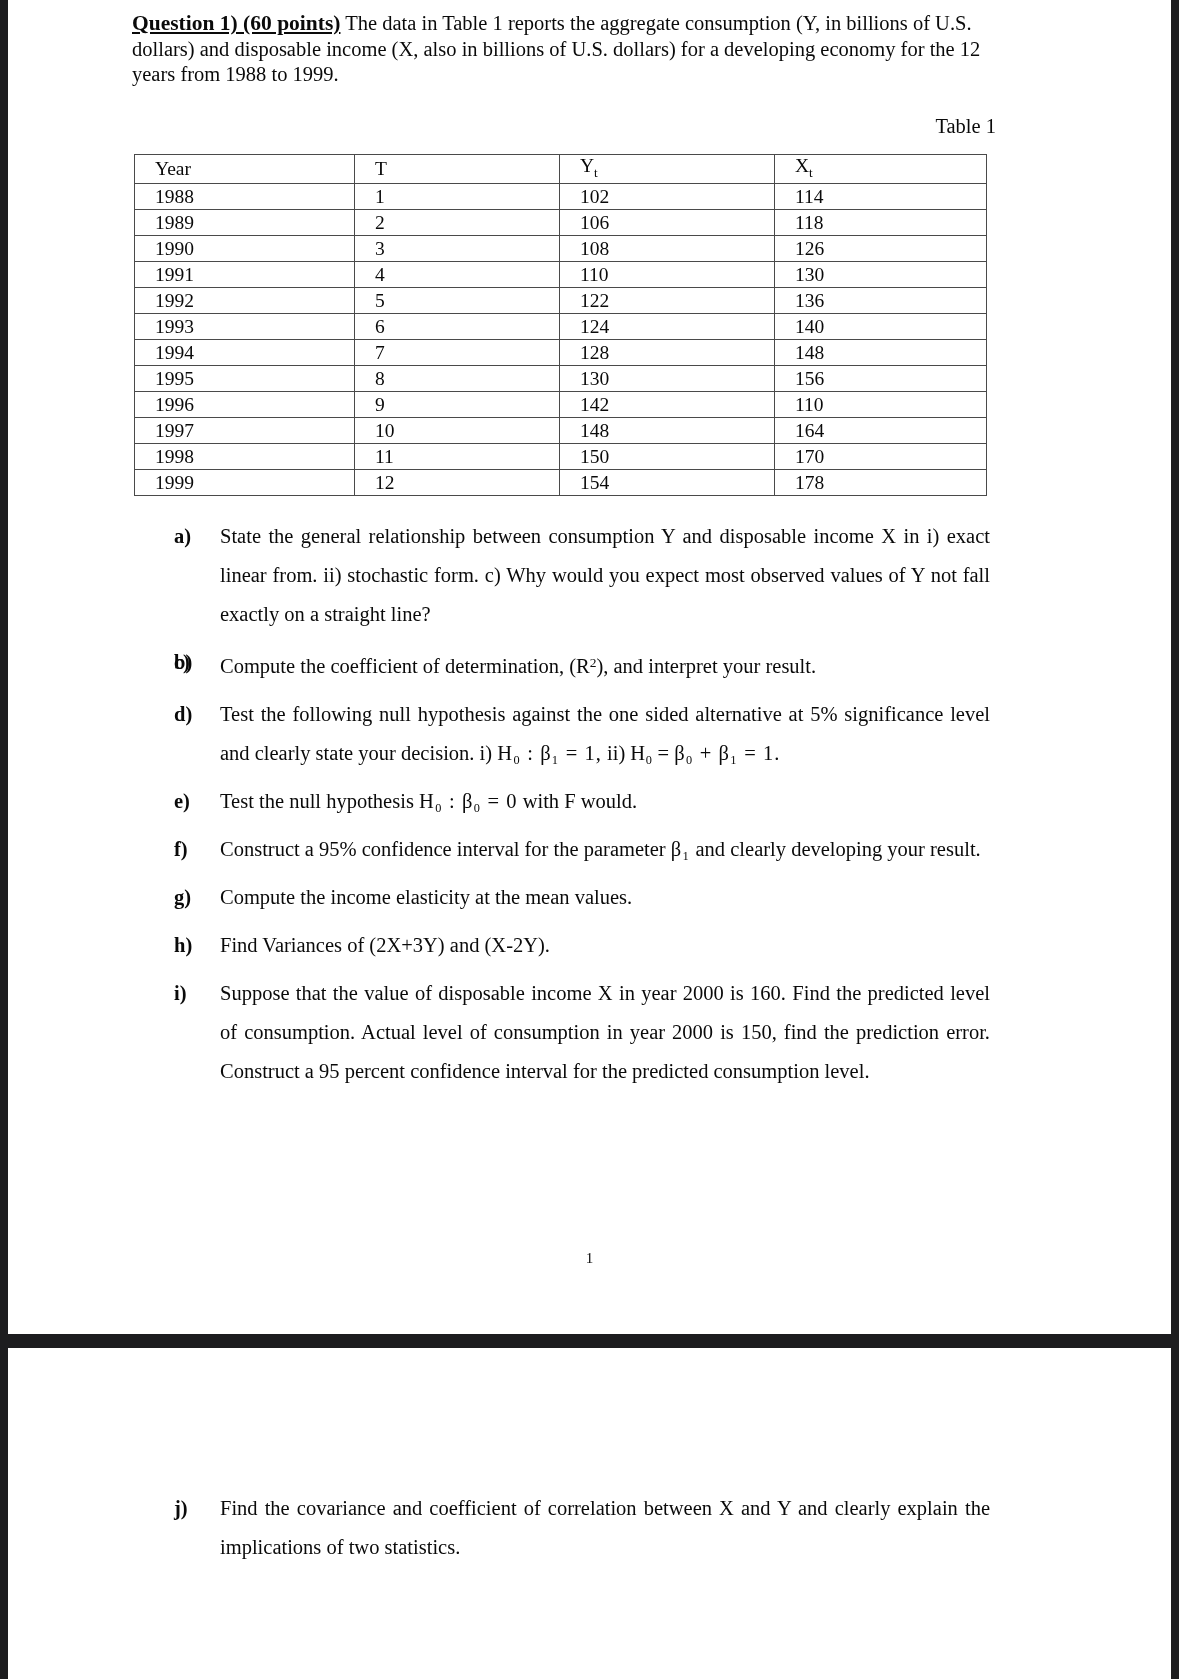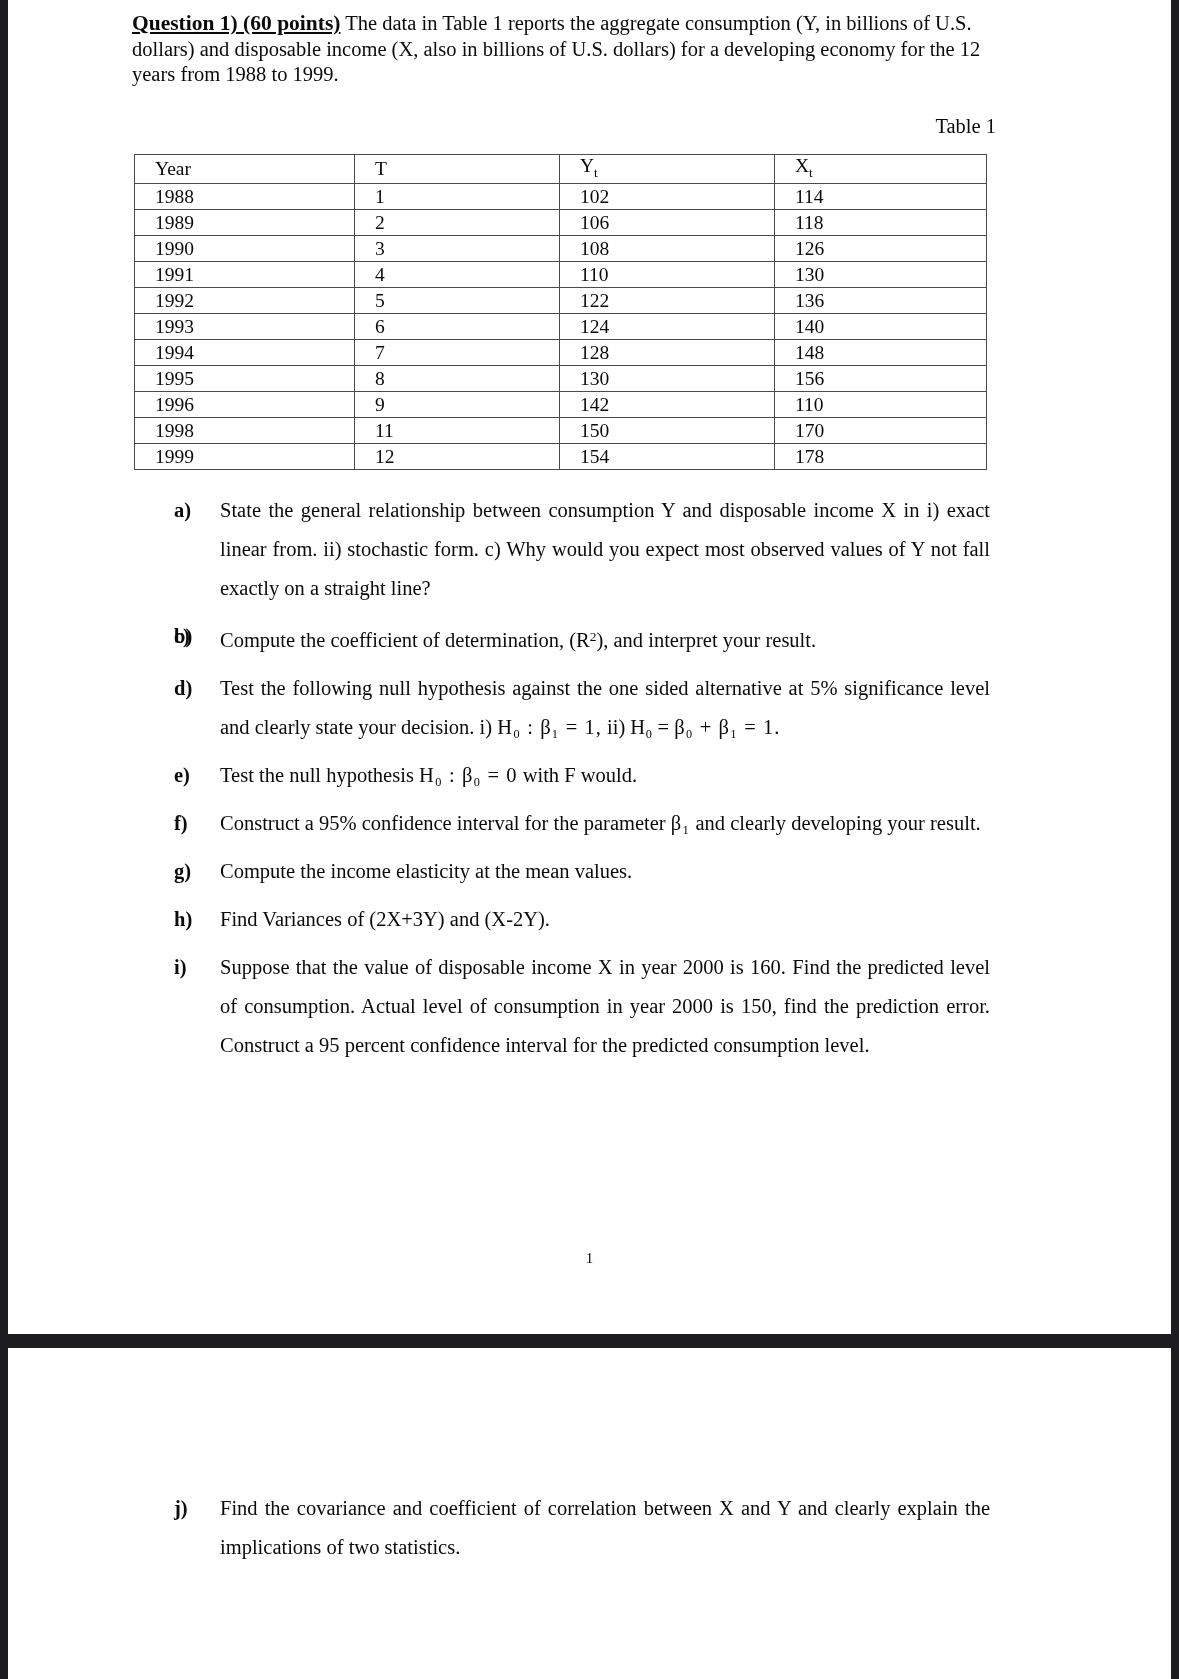--- a/index.html
+++ b/index.html
@@ -212,20 +212,26 @@
             <td>130</td>
             <td>156</td>
           </tr>
           <tr>
             <td>1996</td>
             <td>9</td>
             <td>142</td>
             <td>110</td>
           </tr>
           <tr>
+            <td>1997</td>
+            <td>10</td>
+            <td>148</td>
+            <td>164</td>
+          </tr>
+          <tr>
             <td>1998</td>
             <td>11</td>
             <td>150</td>
             <td>170</td>
           </tr>
           <tr>
             <td>1999</td>
             <td>12</td>
             <td>154</td>
             <td>178</td>

